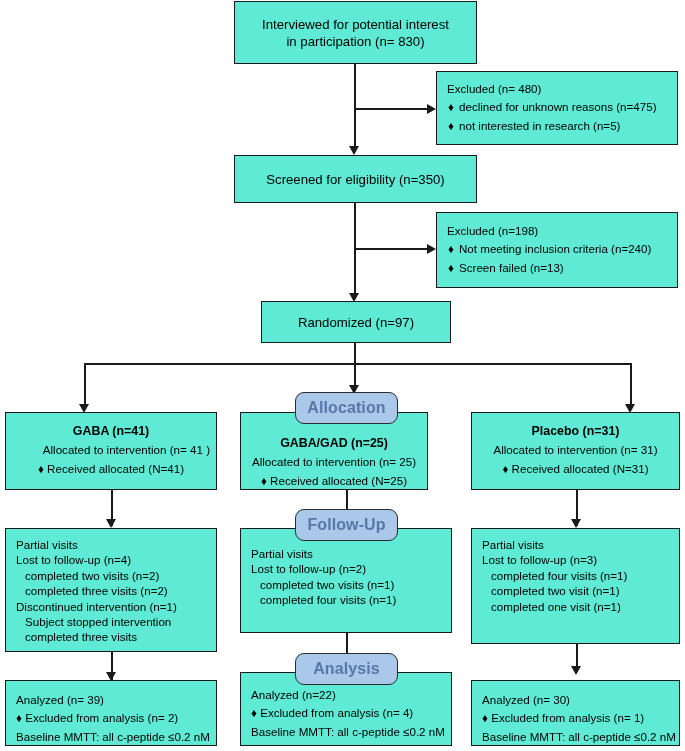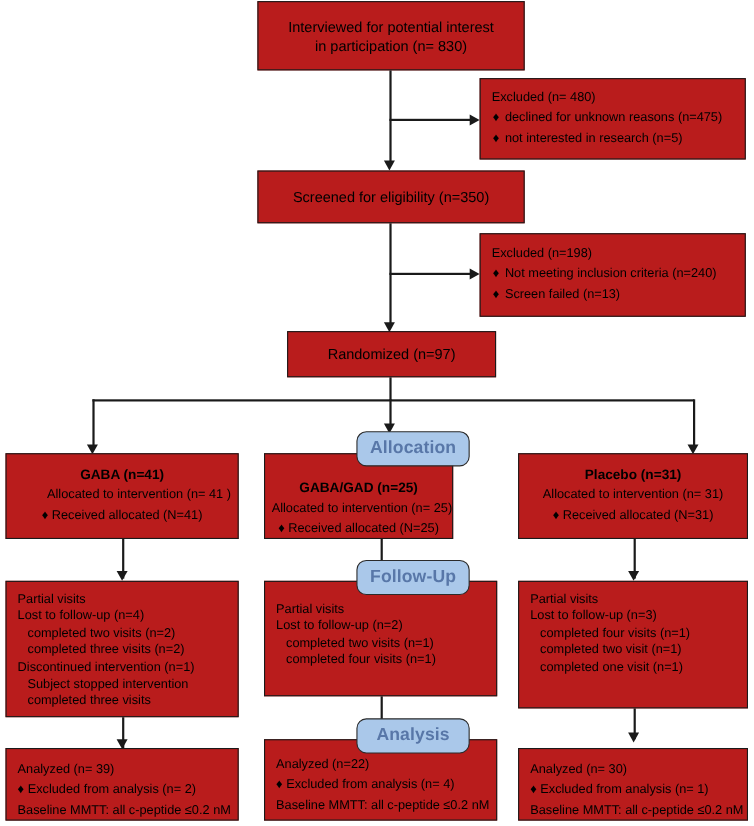--- a/index.html
+++ b/index.html
@@ -13,21 +13,21 @@
     height: 751px;
     background: #ffffff;
     font-family: "Liberation Sans", sans-serif;
     color: #000000;
     overflow: hidden;
   }
   .box {
     position: absolute;
     box-sizing: border-box;
     border: 1.4px solid #1a1a1a;
-    background: #b91c1c;
+    background: #5eead4;
   }
   .box-inner {
     position: absolute;
     left: 0; right: 0; top: 50%;
     transform: translateY(-50%);
   }
   .ctr { text-align: center; }
   .lines {
     position: absolute;
     left: 10px; right: 6px;
@@ -56,21 +56,20 @@
     border: 1.6px solid #2b2b2b;
     border-radius: 9px;
     display: flex;
     align-items: center;
     justify-content: center;
     font-weight: bold;
     font-size: 16px;
     color: #5877a8;
     letter-spacing: 0.1px;
     z-index: 5;
-    margin-left: 29px;
   }
   
   .vline, .hline {
     position: absolute;
     background: #1a1a1a;
   }
   .vline { width: 1.6px; }
   .hline { height: 1.6px; }
   .arrow-down {
     position: absolute;
@@ -167,21 +166,21 @@
     <div class="lines" style="top:11px; left:6px; right:6px;">
       <div class="ln bold ctr">GABA (n=41)</div>
       <div class="ln ctr" style="margin-top:3px;text-align:right;">Allocated to intervention (n= 41 )</div>
       <div class="ln ctr" style="margin-top:3px;">
         <span>♦</span>
         <span>Received allocated (N=41)</span>
       </div>
     </div>
   </div>
 
-  <div class="box" style="left:240px; top:412px; width:172px; height:78px;">
+  <div class="box" style="left:240px; top:412px; width:188px; height:78px;">
     <div class="lines" style="top:23px; left:6px; right:6px;">
       <div class="ln bold ctr">GABA/GAD (n=25)</div>
       <div class="ln ctr" style="margin-top:3px;">Allocated to intervention (n= 25)</div>
       <div class="ln ctr" style="margin-top:3px;">
         <span>♦</span>
         <span>Received allocated (N=25)</span>
       </div>
     </div>
   </div>
 

